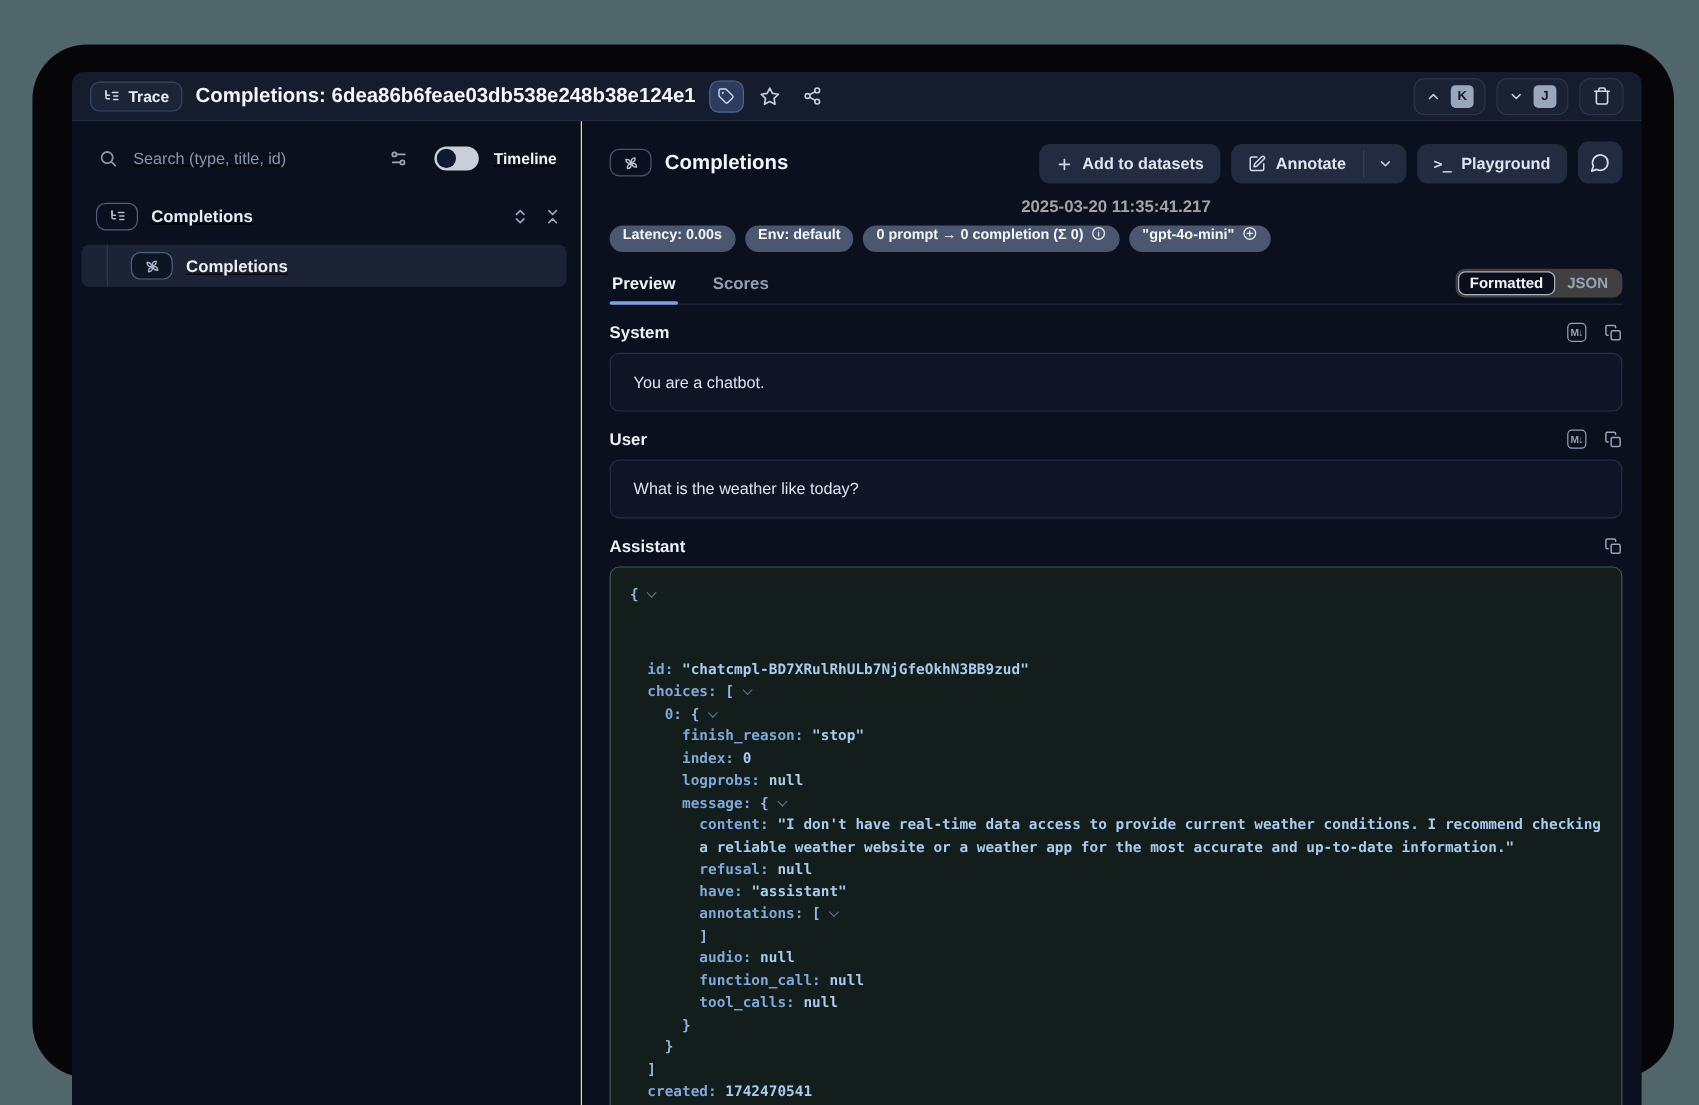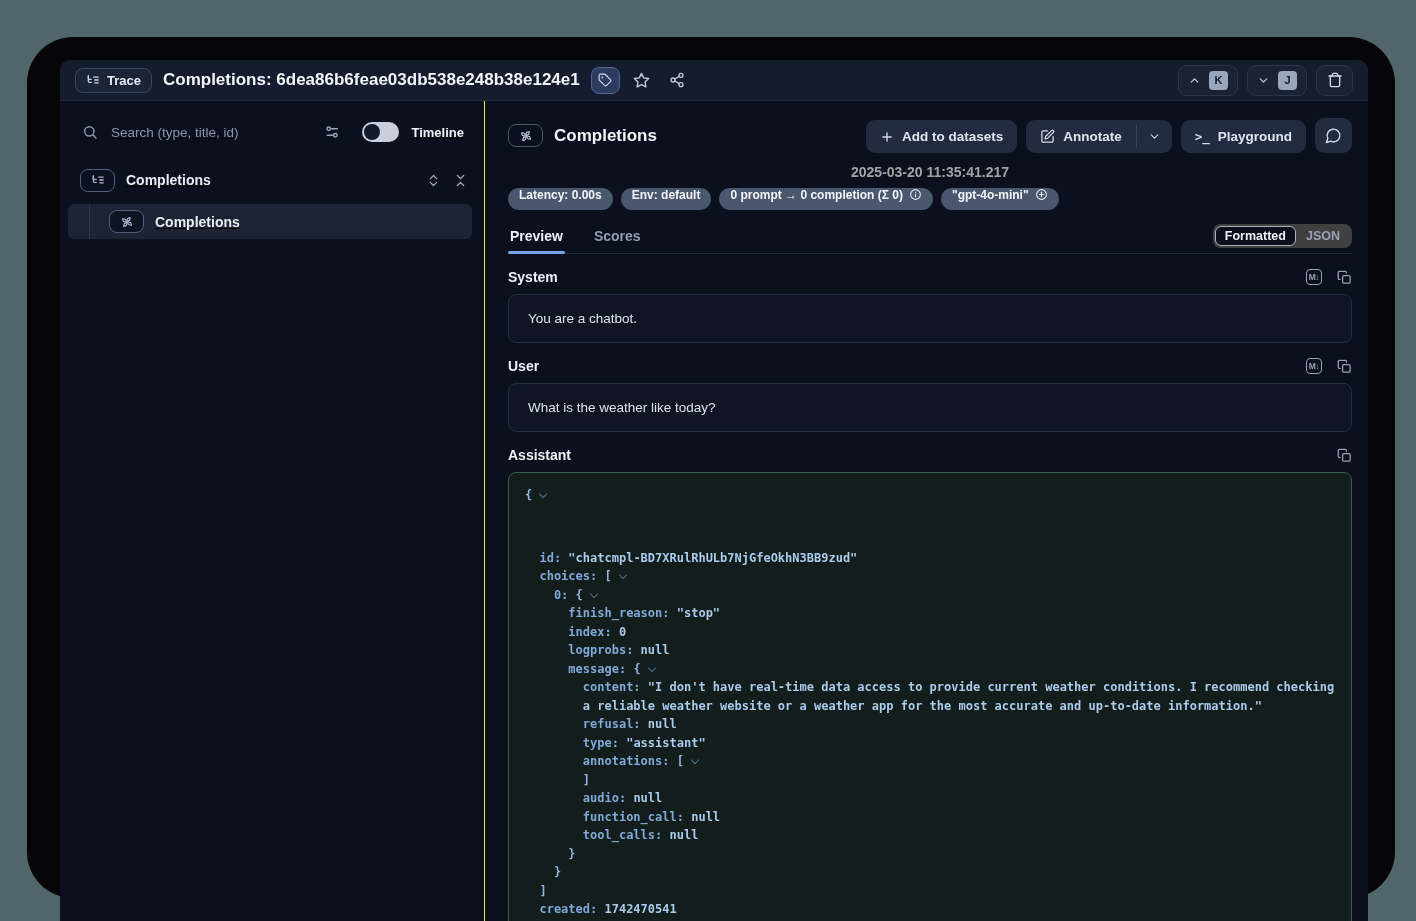--- a/index.html
+++ b/index.html
@@ -387,21 +387,21 @@
                 <div class="code-line" style="padding-left: 0ch;"><span class="cb">{</span><span class="chev"></span></div>
                 <div class="code-line" style="padding-left: 2ch; margin-top: 44px;"><span class="ck">id:</span> <span class="cv">"chatcmpl-BD7XRulRhULb7NjGfeOkhN3BB9zud"</span></div>
                 <div class="code-line" style="padding-left: 2ch;"><span class="ck">choices:</span> <span class="cb">[</span><span class="chev"></span></div>
                 <div class="code-line" style="padding-left: 4ch;"><span class="ck">0:</span> <span class="cb">{</span><span class="chev"></span></div>
                 <div class="code-line" style="padding-left: 6ch;"><span class="ck">finish_reason:</span> <span class="cv">"stop"</span></div>
                 <div class="code-line" style="padding-left: 6ch;"><span class="ck">index:</span> <span class="cv">0</span></div>
                 <div class="code-line" style="padding-left: 6ch;"><span class="ck">logprobs:</span> <span class="cv">null</span></div>
                 <div class="code-line" style="padding-left: 6ch;"><span class="ck">message:</span> <span class="cb">{</span><span class="chev"></span></div>
                 <div class="code-line" style="padding-left: 8ch;"><span class="ck">content:</span> <span class="cv">"I don't have real-time data access to provide current weather conditions. I recommend checking a reliable weather website or a weather app for the most accurate and up-to-date information."</span></div>
                 <div class="code-line" style="padding-left: 8ch;"><span class="ck">refusal:</span> <span class="cv">null</span></div>
-                <div class="code-line" style="padding-left: 8ch;"><span class="ck">type:</span> <span class="cv">"assistant"</span></div>
+                <div class="code-line" style="padding-left: 8ch;"><span class="ck">have:</span> <span class="cv">"assistant"</span></div>
                 <div class="code-line" style="padding-left: 8ch;"><span class="ck">annotations:</span> <span class="cb">[</span><span class="chev"></span></div>
                 <div class="code-line" style="padding-left: 8ch;"><span class="cb">]</span></div>
                 <div class="code-line" style="padding-left: 8ch;"><span class="ck">audio:</span> <span class="cv">null</span></div>
                 <div class="code-line" style="padding-left: 8ch;"><span class="ck">function_call:</span> <span class="cv">null</span></div>
                 <div class="code-line" style="padding-left: 8ch;"><span class="ck">tool_calls:</span> <span class="cv">null</span></div>
                 <div class="code-line" style="padding-left: 6ch;"><span class="cb">}</span></div>
                 <div class="code-line" style="padding-left: 4ch;"><span class="cb">}</span></div>
                 <div class="code-line" style="padding-left: 2ch;"><span class="cb">]</span></div>
                 <div class="code-line" style="padding-left: 2ch;"><span class="ck">created:</span> <span class="cv">1742470541</span></div>
               </div>

